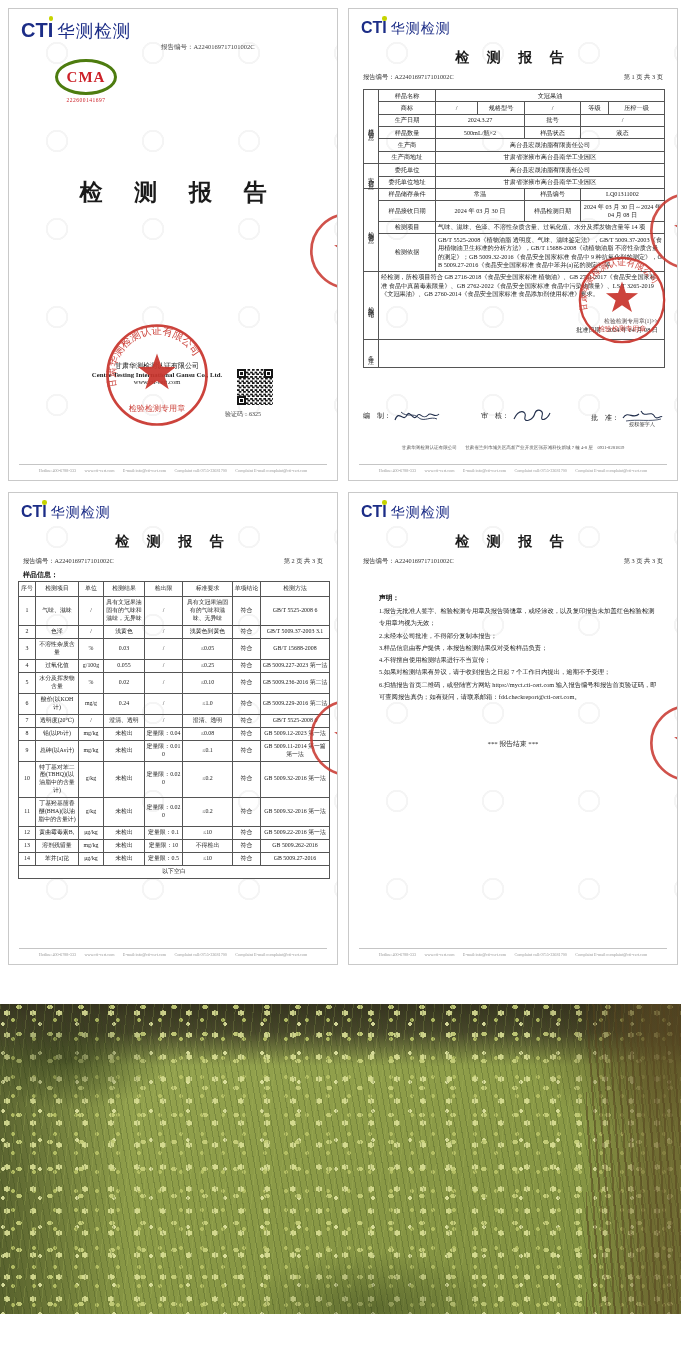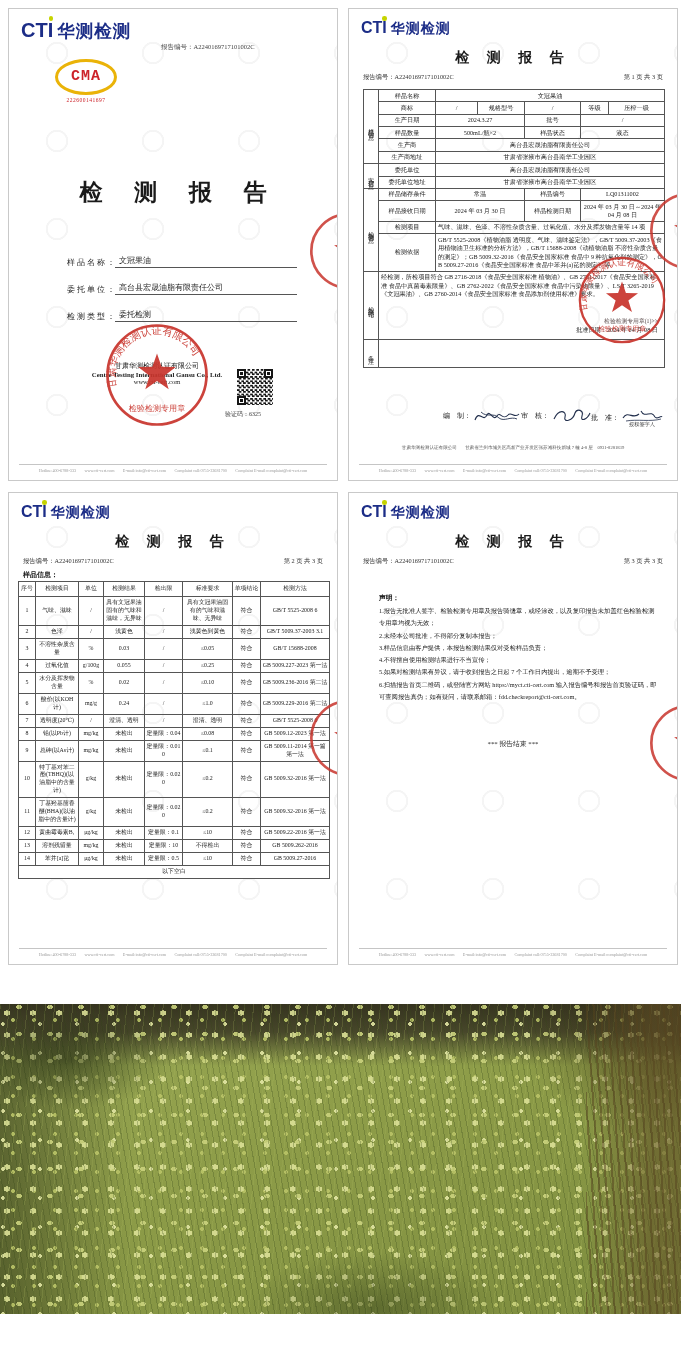--- a/index.html
+++ b/index.html
@@ -11,34 +11,34 @@
   .page::before{content:"";position:absolute;inset:0;pointer-events:none;
         background-image:radial-gradient(circle,transparent 9px,rgba(110,110,110,.07) 9.5px,
         rgba(110,110,110,.07) 11px,transparent 11.5px);background-size:96px 88px;}
   .tl{left:8px;top:8px}.tr{left:348px;top:8px}.ml{left:8px;top:492px}.mr{left:348px;top:492px}
   
   .logo{position:absolute;left:12px;top:10px;display:flex;align-items:baseline;gap:4px;
         font-family:"Liberation Sans","DejaVu Sans",sans-serif;z-index:2;}
   .logo .en{font-weight:bold;color:#1c2d87;font-size:16px;position:relative;}
   .logo .en::after{content:"";position:absolute;right:0;top:-3px;width:4.5px;height:4.5px;
         border-radius:50%;background:#c6d400;}
-  .logo .cn{font-weight:bold;color:#1c2d87;font-size:14px;letter-spacing:1px;}
+  .logo .cn{font-weight:normal;color:#1c2d87;font-size:14px;letter-spacing:1px;}
   .cover-logo .en{font-size:20px}.cover-logo .cn{font-size:17.5px}
   .rtitle{position:absolute;top:40px;left:0;right:0;text-align:center;font-size:14px;
         font-weight:bold;letter-spacing:7px;color:#1a1a1a;}
   .meta{position:absolute;top:64px;left:14px;right:14px;display:flex;
         justify-content:space-between;font-size:6.3px;color:#333;}
   .pfooter{position:absolute;left:10px;right:10px;bottom:7px;border-top:0.6px solid #c5c5c5;
         padding-top:3px;font-size:4.2px;color:#9a9a9a;text-align:center;white-space:nowrap;overflow:hidden;}
   
   .cv-rno{position:absolute;left:152px;top:34px;font-size:6.5px;color:#444;}
   .cma{position:absolute;left:46px;top:50px;text-align:center;}
-  .cma-oval{width:56px;height:30px;border:3px solid #eab308;border-radius:50%;color:#cc2229;
+  .cma-oval{width:56px;height:30px;border:3px solid #4d7c0f;border-radius:50%;color:#cc2229;
         font-weight:bold;font-size:15px;line-height:30px;letter-spacing:1px;
-        font-family:Liberation Mono, monospace;}
+        font-family:Liberation Serif, serif;}
   .cma-no{font-size:5.5px;color:#cc2229;margin-top:2px;letter-spacing:0.5px;}
   .cv-title{position:absolute;top:168px;left:0;right:0;text-align:center;font-size:23px;
         font-weight:bold;letter-spacing:13px;color:#1a1a1a;text-indent:13px;}
   .cv-fields{position:absolute;left:58px;right:40px;top:246px;}
   .cv-row{display:flex;align-items:flex-end;margin-bottom:14px;font-size:8px;}
   .cv-label{white-space:nowrap;color:#222;}
   .cv-value{flex:1;border-bottom:0.8px solid #555;padding:0 4px 1px;color:#222;}
   .cv-company{position:absolute;left:28px;width:240px;top:352px;text-align:center;color:#222;}
   .cv-company .l1{font-size:7px;}
   .cv-company .l2{font-size:6.8px;font-weight:bold;}
@@ -61,21 +61,21 @@
         word-break:break-all;}
   .vlab{writing-mode:vertical-rl;text-orientation:upright;letter-spacing:2px;padding:1px;}
   .tl-text{text-align:left;}
   .concl{position:relative;text-align:left;height:64px;vertical-align:top;}
   .concl-text{display:block;padding-right:2px;}
   .stamp-cap{position:absolute;right:6px;bottom:13px;font-size:5.8px;color:#5a4a4a;}
   .approve-date{position:absolute;right:6px;bottom:4px;font-size:6.2px;color:#222;}
   .concl-seal{right:-4px;top:-18px;width:92px;height:92px;}
   .remark-cell{height:24px;}
   .sign-row{position:absolute;left:14px;right:14px;top:398px;display:flex;
-        justify-content:flex-end;align-items:flex-start;font-size:7px;color:#222;}
+        justify-content:space-between;align-items:flex-start;font-size:7px;color:#222;}
   .sig{display:flex;align-items:center;gap:2px;}
   .sig-col{display:flex;flex-direction:column;align-items:center;}
   .auth{font-size:5.2px;color:#333;margin-top:-2px;}
   .company-line{position:absolute;left:12px;right:12px;top:436px;display:flex;gap:8px;
         justify-content:center;font-size:4.6px;color:#555;white-space:nowrap;overflow:hidden;}
   
   .res-label{position:absolute;left:14px;top:77px;font-size:7px;font-weight:bold;color:#222;}
   .res-table{position:absolute;top:88px;left:9px;width:312px;border-collapse:collapse;
         font-size:5.9px;line-height:1.35;text-align:center;color:#222;table-layout:fixed;}
   .res-table th,.res-table td{border:0.6px solid #555;padding:2px 1.5px;font-weight:normal;word-break:break-all;}
@@ -122,34 +122,20 @@
       <span class="cn">华测检测</span>
     </div>
     <div class="cv-rno">
       <span>报告编号：</span><span>A2240169717101002C</span>
     </div>
     <div class="cma">
       <div class="cma-oval">CMA</div>
       <div class="cma-no">222600141697</div>
     </div>
     <div class="cv-title">检 测 报 告</div>
-    <div class="cv-fields">
-      <div class="cv-row">
-        <span class="cv-label">样 品 名 称 ：</span>
-        <span class="cv-value">文冠果油</span>
-      </div>
-      <div class="cv-row">
-        <span class="cv-label">委 托 单 位 ：</span>
-        <span class="cv-value">高台县宏晟油脂有限责任公司</span>
-      </div>
-      <div class="cv-row">
-        <span class="cv-label">检 测 类 型 ：</span>
-        <span class="cv-value">委托检测</span>
-      </div>
-    </div>
     <div class="cv-company">
       <div class="l1">甘肃华测检测认证有限公司</div>
       <div class="l2">Centre Testing International Gansu Co., Ltd.</div>
       <div class="l3">www.cti-cert.com</div>
     </div>
     <svg class="seal-svg cv-seal" viewBox="0 0 120 120">
       <defs>
           <path id="arcA" d="M 16,78 A 47,47 0 1 1 104,78" fill="none"></path>
         </defs>
       <circle cx="60" cy="60" r="55" class="seal-red" stroke-width="3"></circle>

